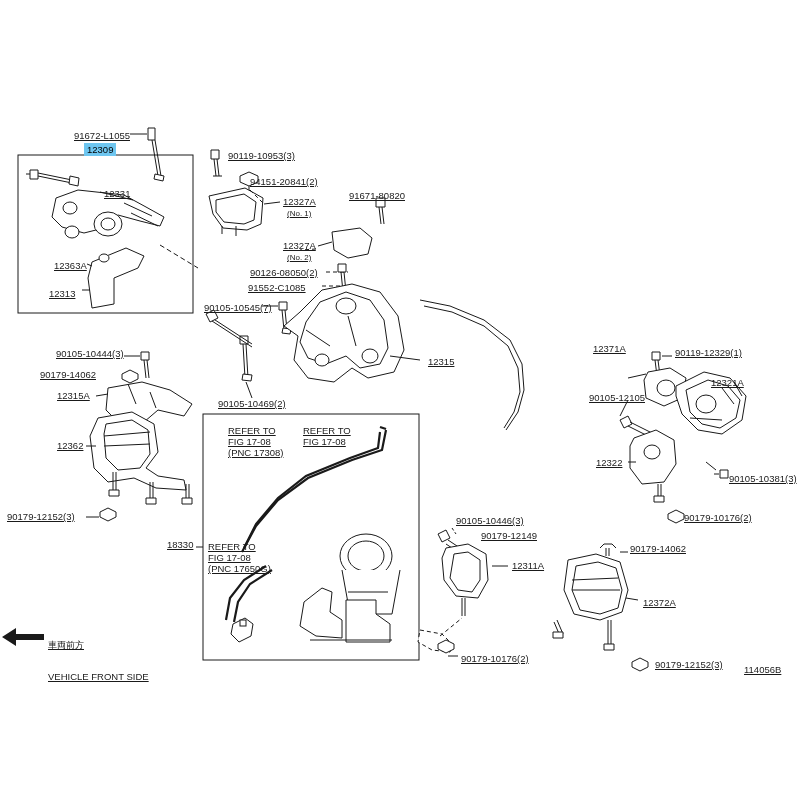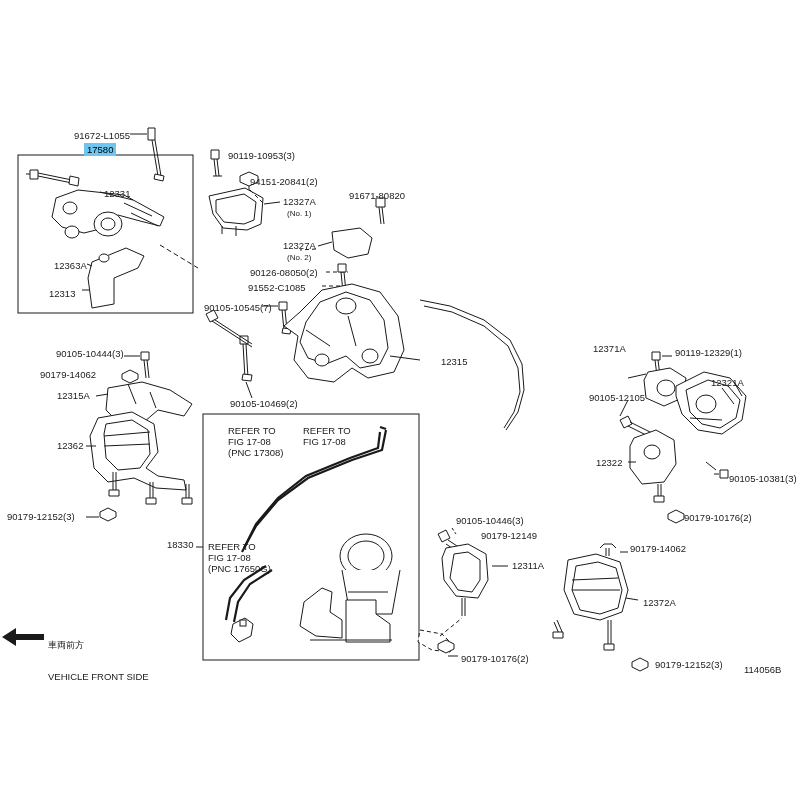--- a/index.html
+++ b/index.html
@@ -15,20 +15,21 @@
     font-family: "Liberation Sans", sans-serif;
     overflow: hidden;
   }
   .lbl {
     position: absolute;
     font-size: 9.5px;
     color: #1a1a1a;
     white-space: pre;
     line-height: 1.15;
     letter-spacing: 0px;
+    text-decoration: underline;
   }
   .lbl.sm {
     font-size: 8px;
   }
   .lbl.jp {
     font-size: 9px;
   }
   .highlight {
     position: absolute;
     background: #6ec6f0;
@@ -269,38 +270,38 @@
       <path d="M632 662 l8 -4 l8 4 l0 5 l-8 4 l-8 -4 z" fill="#fff"></path>
       <line x1="620" y1="552" x2="628" y2="552"></line>
 
       <path d="M44 634 l-28 0 l0 -6 l-14 9 l14 9 l0 -6 l28 0 z" fill="#1a1a1a" stroke="none"></path>
 
     </g>
   </svg>
 
   <div>
 
-    <div class="highlight" style="left:84px; top:143px;">17580</div>
+    <div class="highlight" style="left:84px; top:143px;">12309</div>
 
     <span class="lbl" style="left:74px; top:131px;">91672-L1055</span>
     <span class="lbl" style="left:104px; top:189px;">12331</span>
     <span class="lbl" style="left:54px; top:261px;">12363A</span>
     <span class="lbl" style="left:49px; top:289px;">12313</span>
     <span class="lbl" style="left:228px; top:151px;">90119-10953(3)</span>
     <span class="lbl" style="left:250px; top:177px;">94151-20841(2)</span>
     <span class="lbl" style="left:283px; top:197px;">12327A</span>
     <span class="lbl sm" style="left:287px; top:209px;">(No. 1)</span>
     <span class="lbl" style="left:349px; top:191px;">91671-80820</span>
     <span class="lbl" style="left:283px; top:241px;">12327A</span>
     <span class="lbl sm" style="left:287px; top:253px;">(No. 2)</span>
     <span class="lbl" style="left:250px; top:268px;">90126-08050(2)</span>
     <span class="lbl" style="left:248px; top:283px;">91552-C1085</span>
     <span class="lbl" style="left:204px; top:303px;">90105-10545(7)</span>
-    <span class="lbl" style="left:441px; top:357px;text-align:center;">12315</span>
-    <span class="lbl" style="left:218px; top:399px;margin-left:12px;">90105-10469(2)</span>
+    <span class="lbl" style="left:428px; top:357px;text-align:center;">12315</span>
+    <span class="lbl" style="left:218px; top:399px;">90105-10469(2)</span>
     <span class="lbl" style="left:56px; top:349px;">90105-10444(3)</span>
     <span class="lbl" style="left:40px; top:370px;">90179-14062</span>
     <span class="lbl" style="left:57px; top:391px;">12315A</span>
     <span class="lbl" style="left:57px; top:441px;text-align:center;">12362</span>
     <span class="lbl" style="left:7px; top:512px;">90179-12152(3)</span>
     <span class="lbl" style="left:167px; top:540px;">18330</span>
     <span class="lbl" style="left:593px; top:344px;">12371A</span>
     <span class="lbl" style="left:675px; top:348px;">90119-12329(1)</span>
     <span class="lbl" style="left:711px; top:378px;">12321A</span>
     <span class="lbl" style="left:589px; top:393px;">90105-12105</span>

